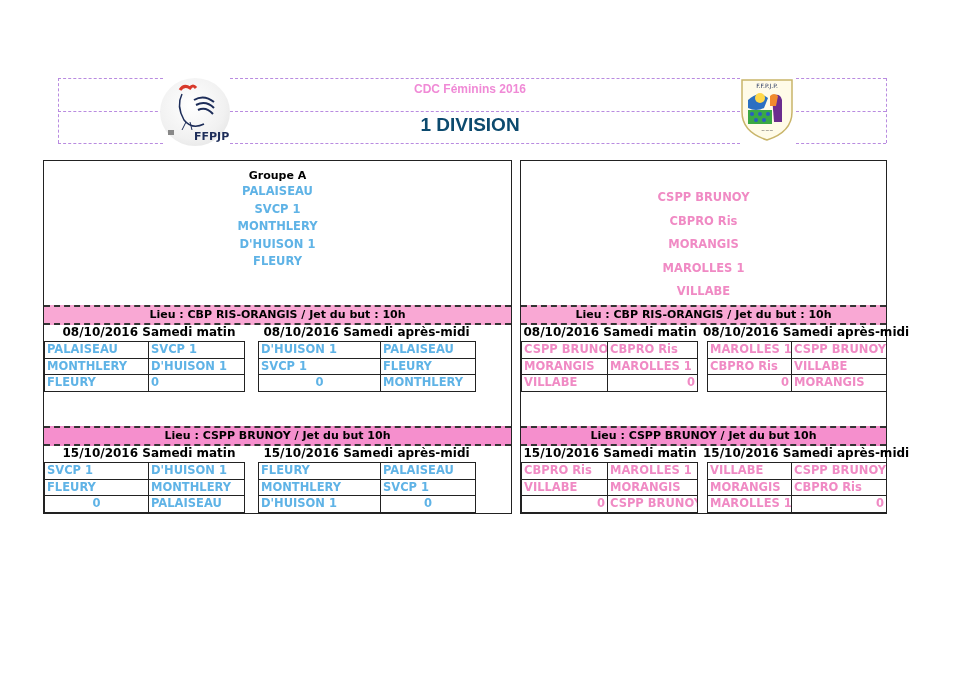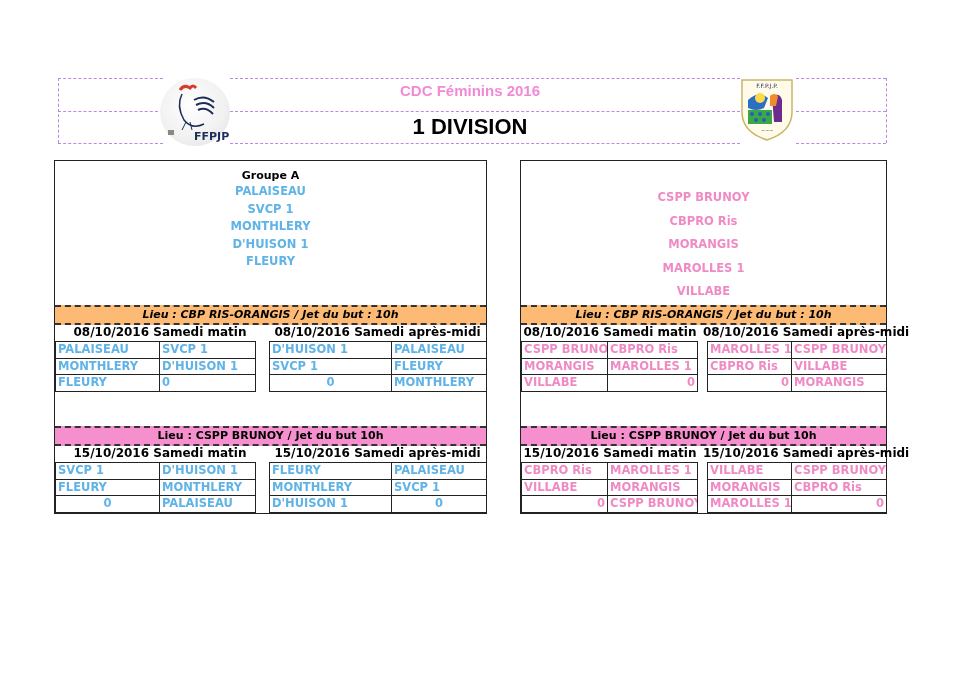--- a/index.html
+++ b/index.html
@@ -5,26 +5,26 @@
   html, body { margin:0; padding:0; }
   body {
     width:960px; height:678px; background:#ffffff; position:relative; overflow:hidden;
     font-family: "Liberation Sans", sans-serif;
   }
   
   .hdr-line { position:absolute; border-top:1px dashed #b98be0; height:0; }
   .hdr-vline { position:absolute; border-left:1px dashed #b98be0; width:0; }
   .title1 {
     position:absolute; left:230px; width:480px; top:82px; height:28px;
-    text-align:center; color:#f08ad6; font-weight:bold; font-size:15px;
+    text-align:center; color:#f08ad6; font-weight:bold; font-size:12px;
     font-family: "Liberation Sans", sans-serif;
   }
   .title2 {
     position:absolute; left:230px; width:480px; top:114px; height:28px;
-    text-align:center; color:#000000; font-weight:bold; font-size:22px;
+    text-align:center; color:#0c4a6e; font-weight:bold; font-size:19px;
     font-family: "Liberation Sans", sans-serif;
   }
   .logo-left {
     position:absolute; left:160px; top:78px; width:70px; height:68px;
     border-radius:50%; background:radial-gradient(circle at 45% 40%, #ffffff 0%, #f1f1f1 60%, #dcdcdc 100%);
   }
   .logo-left .ffpjp {
     position:absolute; left:34px; top:52px; font-size:11px; font-weight:bold; color:#1d2d59;
     font-family: "DejaVu Sans", sans-serif;
   }
@@ -46,21 +46,21 @@
     font-weight:bold; font-size:11.5px; height:17.5px; line-height:17.5px;
     font-family: "DejaVu Sans", sans-serif;
   }
   .blue { color:#5fb3e6; }
   .pink { color:#f08ac4;margin-top:6px; }
   .lieu {
     position:absolute; height:16px; line-height:16px; text-align:center; font-weight:bold; font-size:11px; color:#000;
     border-top:2px dashed #333; border-bottom:2px dashed #333;
     font-family: "DejaVu Sans", sans-serif;
   }
-  .lieu.purple { background:#fdba74;font-style:italic; }
+  .lieu.purple { background:#f9a8d4; }
   .lieu.pinkbg { background:#f58fcd; }
   .date {
     position:absolute; text-align:center; font-weight:bold; font-size:12px; color:#000;
     height:16px; line-height:16px; white-space:nowrap;
     font-family: "DejaVu Sans", sans-serif;
   }
   table.match {
     position:absolute; border-collapse:collapse; table-layout:fixed;
   }
   table.match td {
@@ -116,21 +116,21 @@
         <circle cx="28" cy="36" r="2" fill="#2a5cc2"></circle>
       <circle cx="16" cy="42" r="2" fill="#2a5cc2"></circle>
         <circle cx="24" cy="42" r="2" fill="#2a5cc2"></circle>
       <path d="M32 18 q8 -4 10 4 l0 22 h-8 Z" fill="#6b2c8e"></path>
       <path d="M30 18 q4 -4 8 0 l-2 10 h-6 Z" fill="#f08a2e"></path>
       <text x="27" y="54" font-size="5" text-anchor="middle" fill="#333" font-family="DejaVu Serif, serif">~~~</text>
     </svg>
   </div>
 </div>
 
-<div class="group" style="left:54px; top:160px; width:431px; height:352px;">
+<div class="group" style="left:43px; top:160px; width:431px; height:352px;padding-left:36px;">
   <div class="group-title" style="top:8px;">Groupe A</div>
   <div class="team-list" style="top:22px;">
     <div class="blue">PALAISEAU</div>
     <div class="blue">SVCP 1</div>
     <div class="blue">MONTHLERY</div>
     <div class="blue">D'HUISON 1</div>
     <div class="blue">FLEURY</div>
   </div>
 
   <div class="lieu purple" style="left:0; right:0; top:144px;">Lieu : CBP RIS-ORANGIS / Jet du but : 10h</div>

